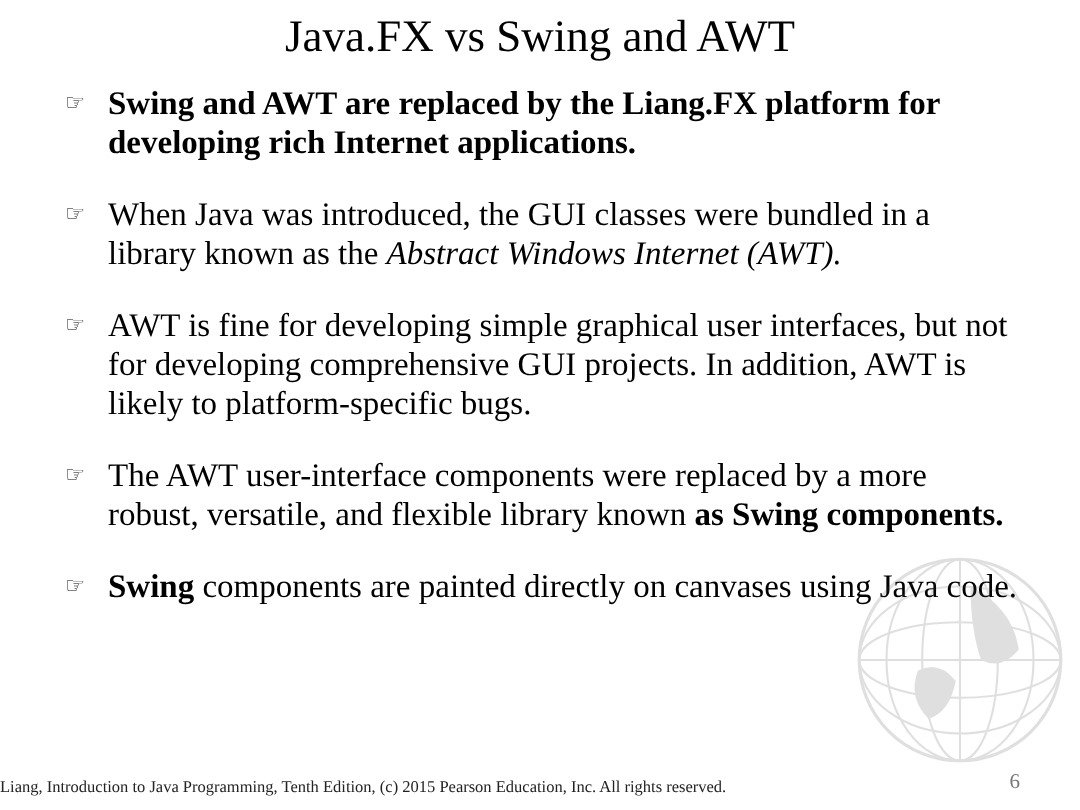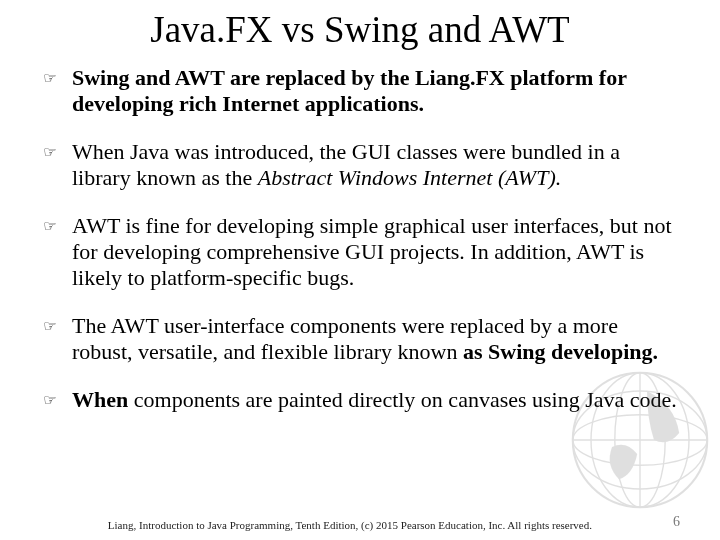--- a/index.html
+++ b/index.html
@@ -14,21 +14,21 @@
     overflow: hidden;
   }
   .slide {
     width: 720px;
     height: 540px;
     position: relative;
     box-sizing: border-box;
     padding: 8px 40px 0 40px;
   }
   .title {
-    font-size: 37px;
+    font-size: 30px;
     text-align: center;
     margin: 0 0 14px 0;
     font-weight: normal;
   }
   .bullets {
     list-style: none;
     padding: 0;
     margin: 0;
   }
   .bullets li {
@@ -47,21 +47,21 @@
     text-align: center;
   }
   .bullet-text {
     flex: 1;
   }
   .footer {
     position: absolute;
     left: 0;
     bottom: 8px;
     width: 592px;
-    text-align: right;
+    text-align: left;
     font-size: 11px;
     color: #222;
     line-height: 1.2;
   }
   .page-num {
     position: absolute;
     right: 40px;
     bottom: 10px;
     font-size: 14px;
     color: #777;
@@ -102,23 +102,23 @@
       <li>
         <span class="bullet-icon">☞</span>
         <span class="bullet-text">When Java was introduced, the GUI classes were bundled in a library known as the <i>Abstract Windows Internet (AWT).</i></span>
       </li>
       <li>
         <span class="bullet-icon">☞</span>
         <span class="bullet-text">AWT is fine for developing simple graphical user interfaces, but not for developing comprehensive GUI projects. In addition, AWT is likely to platform-specific bugs.</span>
       </li>
       <li>
         <span class="bullet-icon">☞</span>
-        <span class="bullet-text">The AWT user-interface components were replaced by a more robust, versatile, and flexible library known <b>as Swing developing.</b></span>
+        <span class="bullet-text">The AWT user-interface components were replaced by a more robust, versatile, and flexible library known <b>as Swing components.</b></span>
       </li>
       <li>
         <span class="bullet-icon">☞</span>
-        <span class="bullet-text"><b>When</b> components are painted directly on canvases using Java code.</span>
+        <span class="bullet-text"><b>Swing</b> components are painted directly on canvases using Java code.</span>
       </li>
     </ul>
 
   <div class="footer">Liang, Introduction to Java Programming, Tenth Edition, (c) 2015 Pearson Education, Inc. All rights reserved.</div>
   <div class="page-num">6</div>
 </div>
 
 </body></html>

